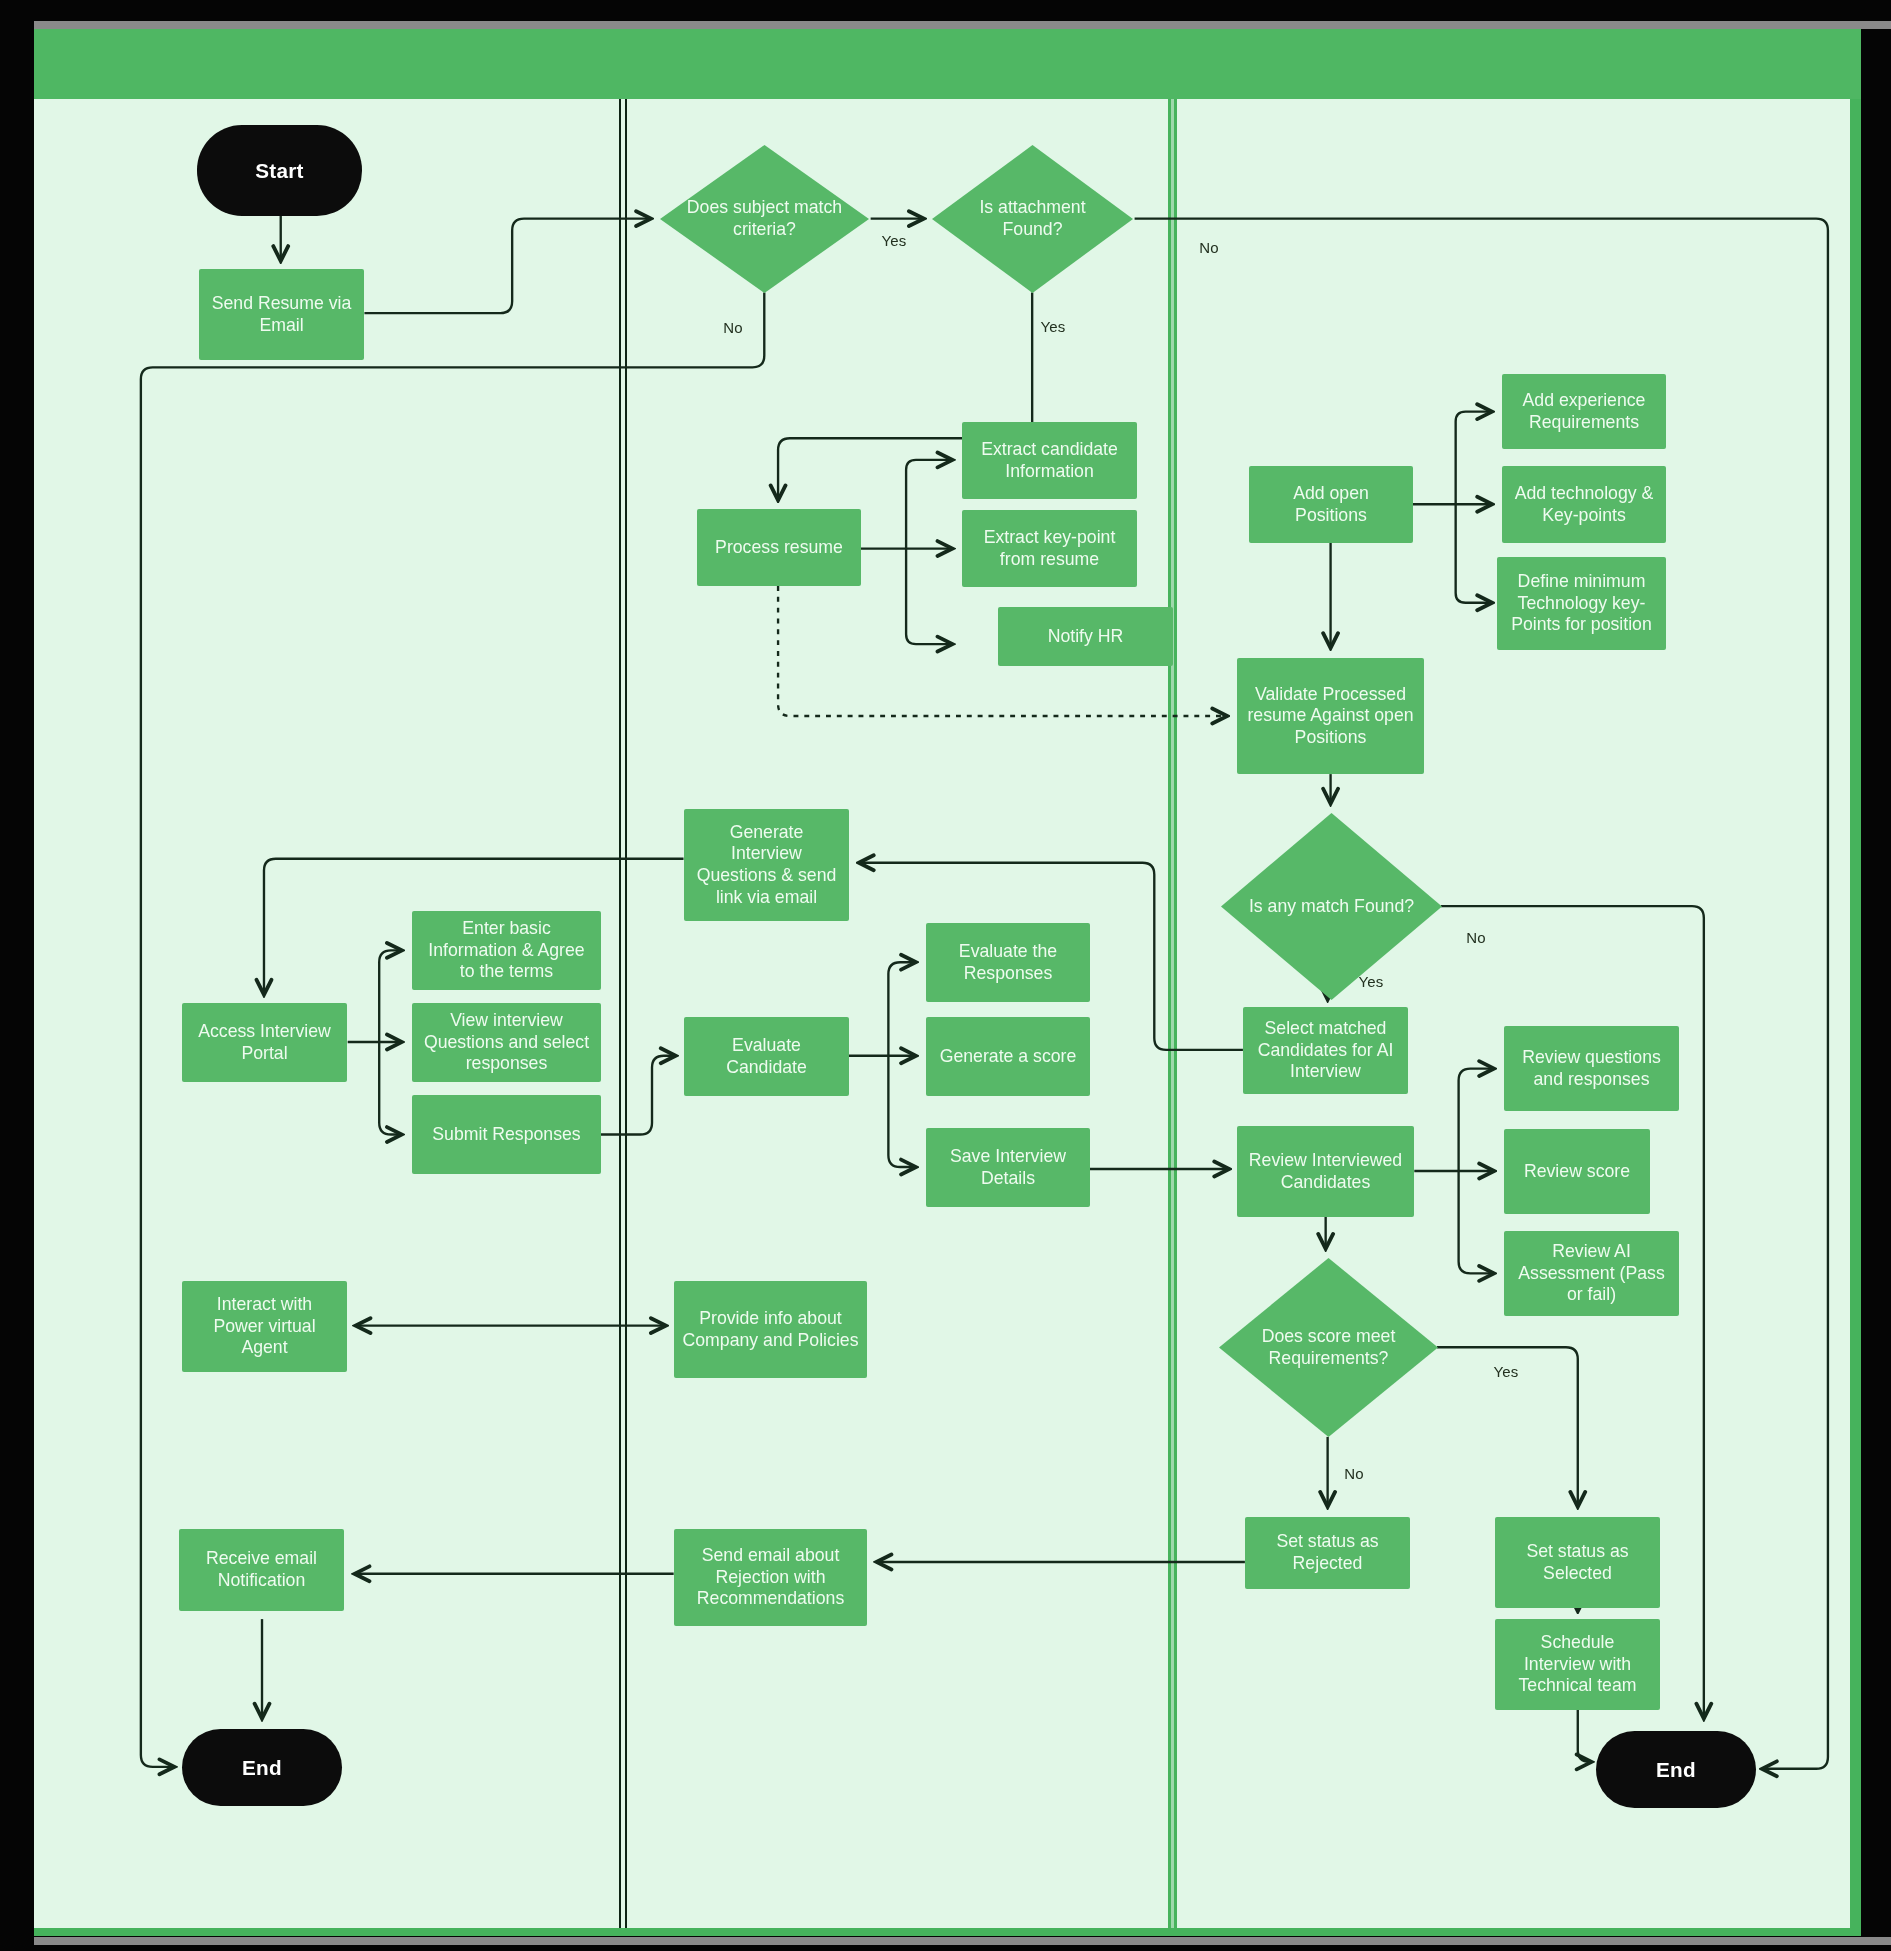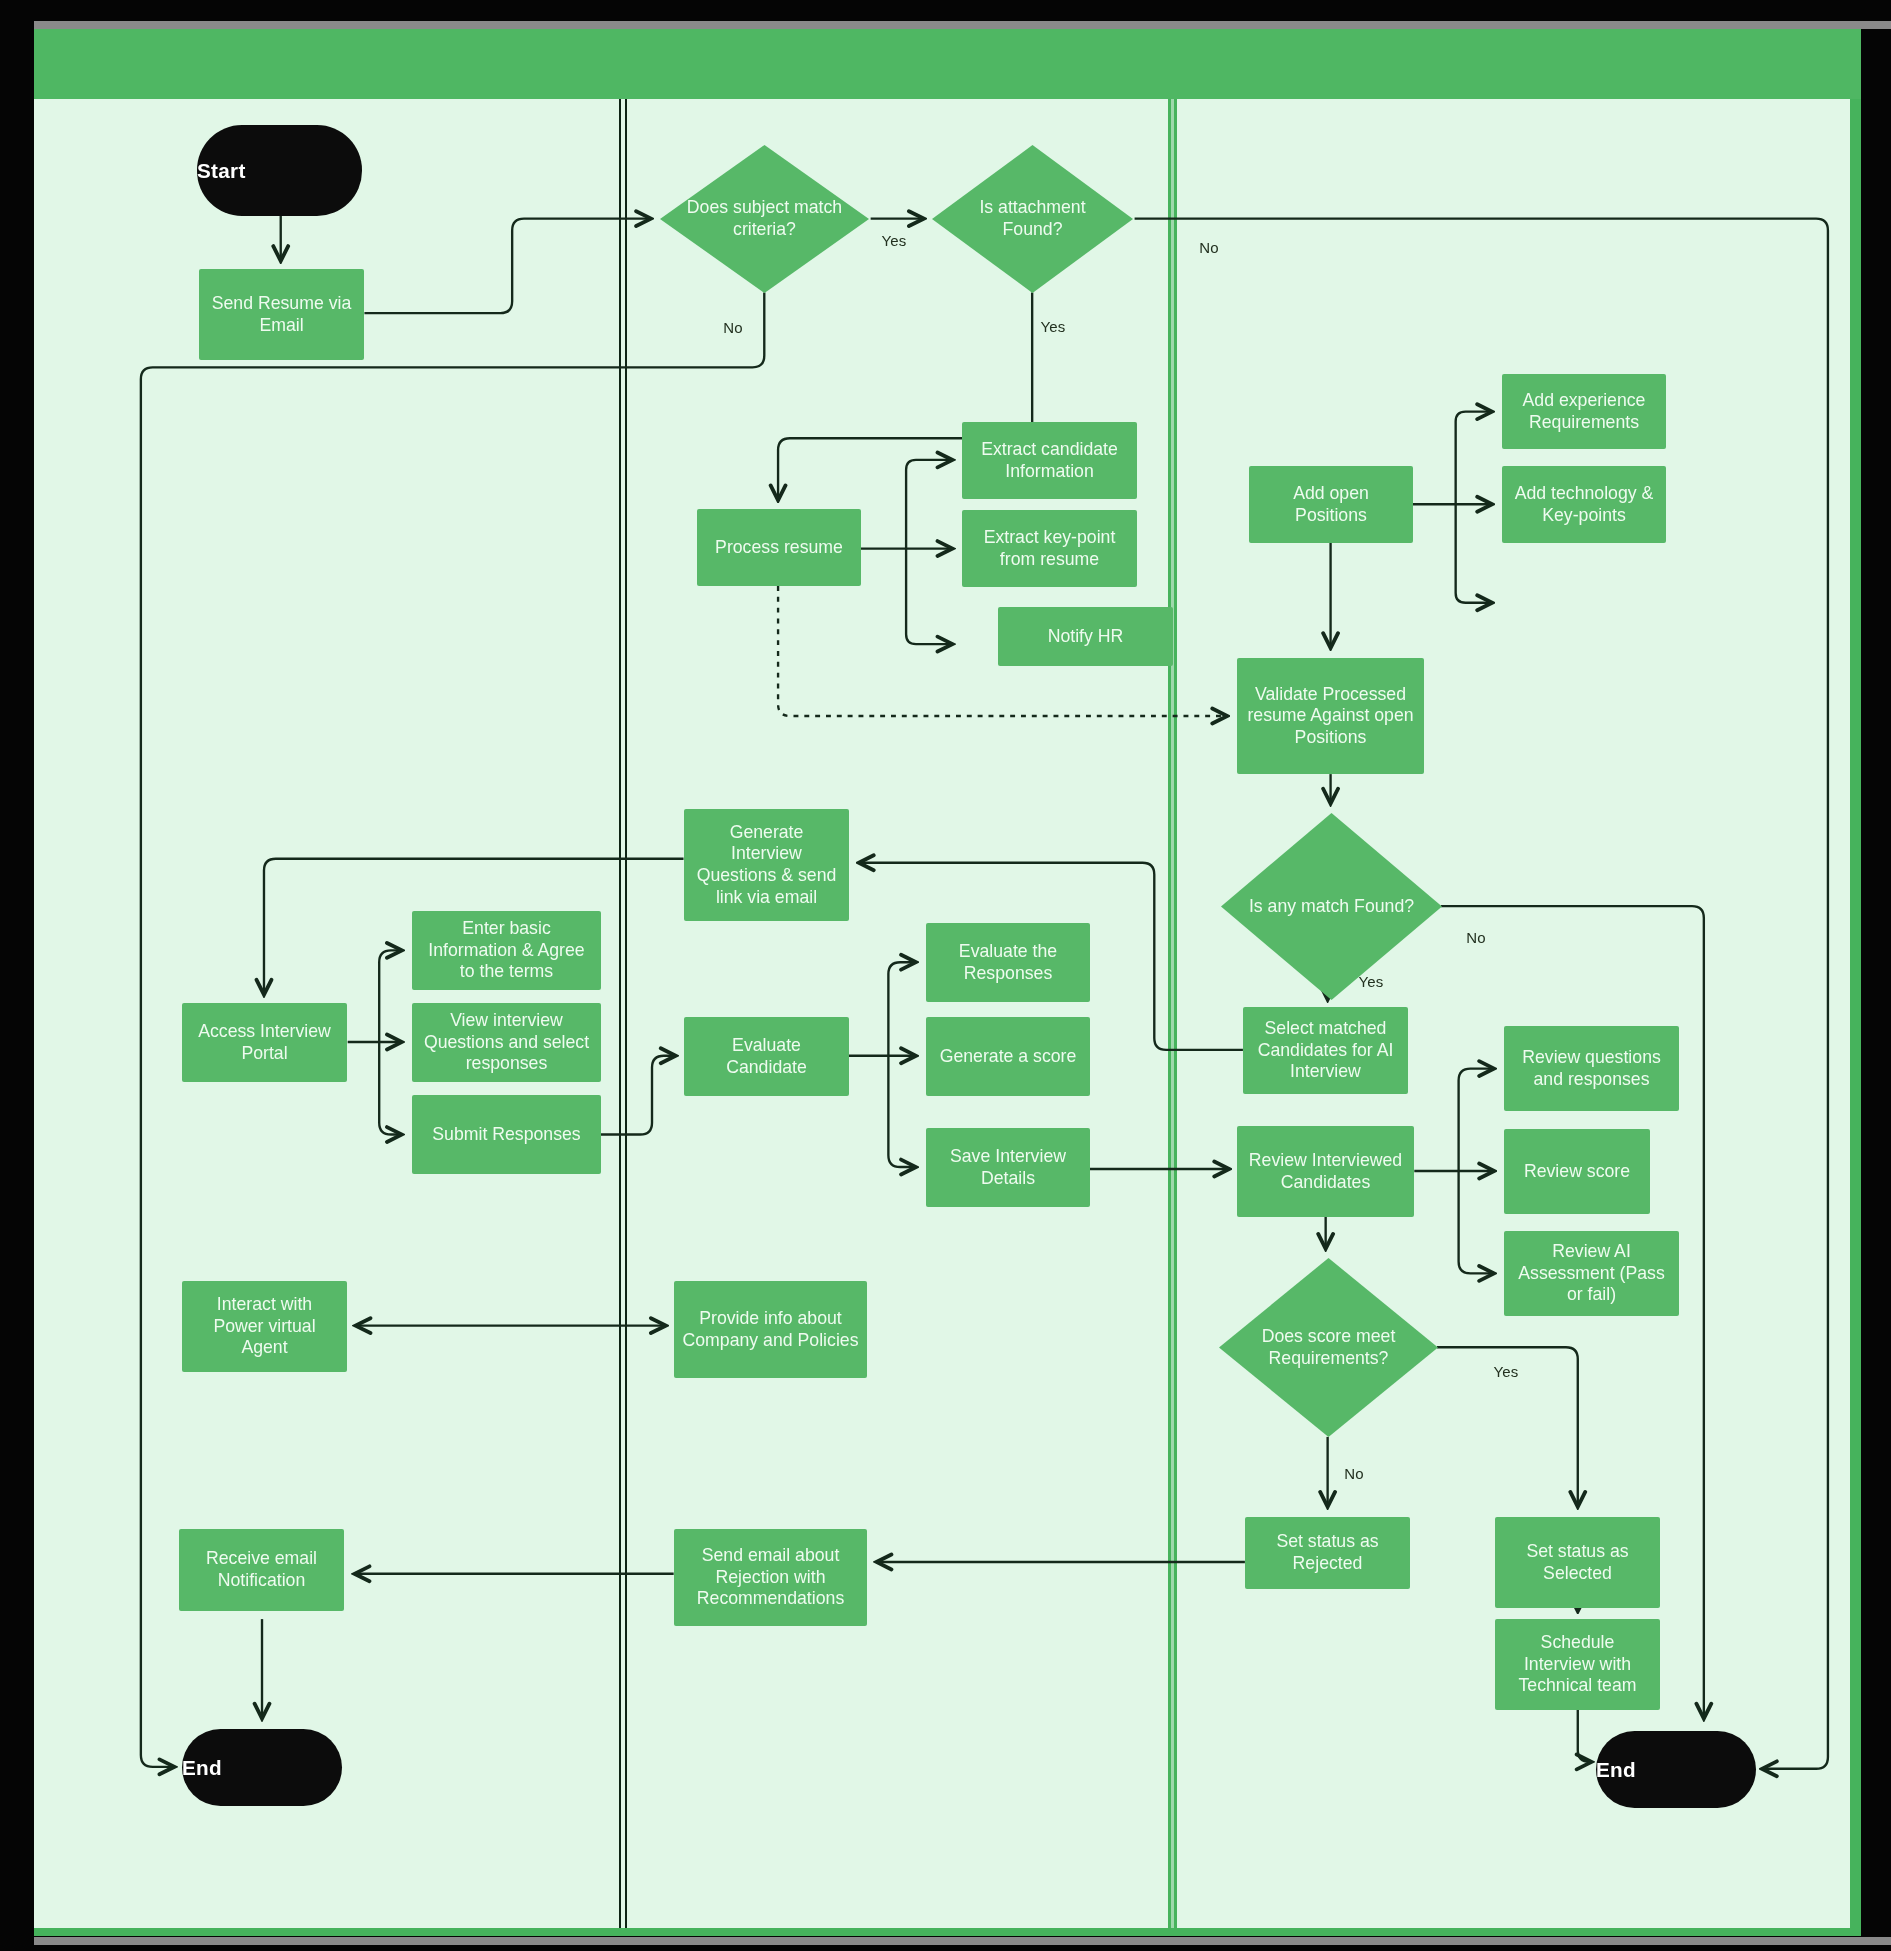--- a/index.html
+++ b/index.html
@@ -35,21 +35,21 @@
   .wire.dashed{stroke-dasharray:5 6;}
   .node{
     position:absolute;background:#57b868;color:#eefbef;
     display:flex;align-items:center;justify-content:center;text-align:center;
     font-size:17.7px;line-height:1.22;padding:3.9px 7.9px;box-sizing:border-box;
     border-radius:2px;
   }
   .node.wide{font-size:17.7px;}
   .pill{
     position:absolute;background:#0c0c0c;color:#ffffff;border-radius:45px;
-    display:flex;align-items:center;
+    display:flex;align-items:center;justify-content:center;
     font-size:20.7px;font-weight:bold;letter-spacing:0.3px;
   }
   .diamond{
     position:absolute;display:flex;align-items:center;justify-content:center;text-align:center;
     color:#eefbef;font-size:17.7px;line-height:1.22;
   }
   .diamond .shape{
     position:absolute;left:0;top:0;width:100%;height:100%;
     background:#57b868;clip-path:polygon(50% 0,100% 50%,50% 100%,0 50%);
   }
@@ -195,20 +195,23 @@
 
   <div class="node" style="left:1249px;top:466px;width:164px;height:77px">
       <span>Add open Positions</span>
     </div>
   <div class="node" style="left:1502px;top:374px;width:164px;height:75px">
       <span>Add experience Requirements</span>
     </div>
   <div class="node" style="left:1502px;top:466px;width:164px;height:77px">
       <span>Add technology &amp; Key-points</span>
     </div>
+  <div class="node" style="left:1497px;top:557px;width:169px;height:93px">
+      <span>Define minimum Technology key-Points for position</span>
+    </div>
   <div class="node" style="left:1237px;top:658px;width:187px;height:116px">
       <span>Validate Processed resume Against open Positions</span>
     </div>
   <div class="diamond" style="left:1221px;top:813px;width:221px;height:187px">
       <div class="shape"></div>
       <span>Is any match Found?</span>
     </div>
   <div class="node" style="left:1243px;top:1007px;width:165px;height:87px">
       <span>Select matched Candidates for AI Interview</span>
     </div>

